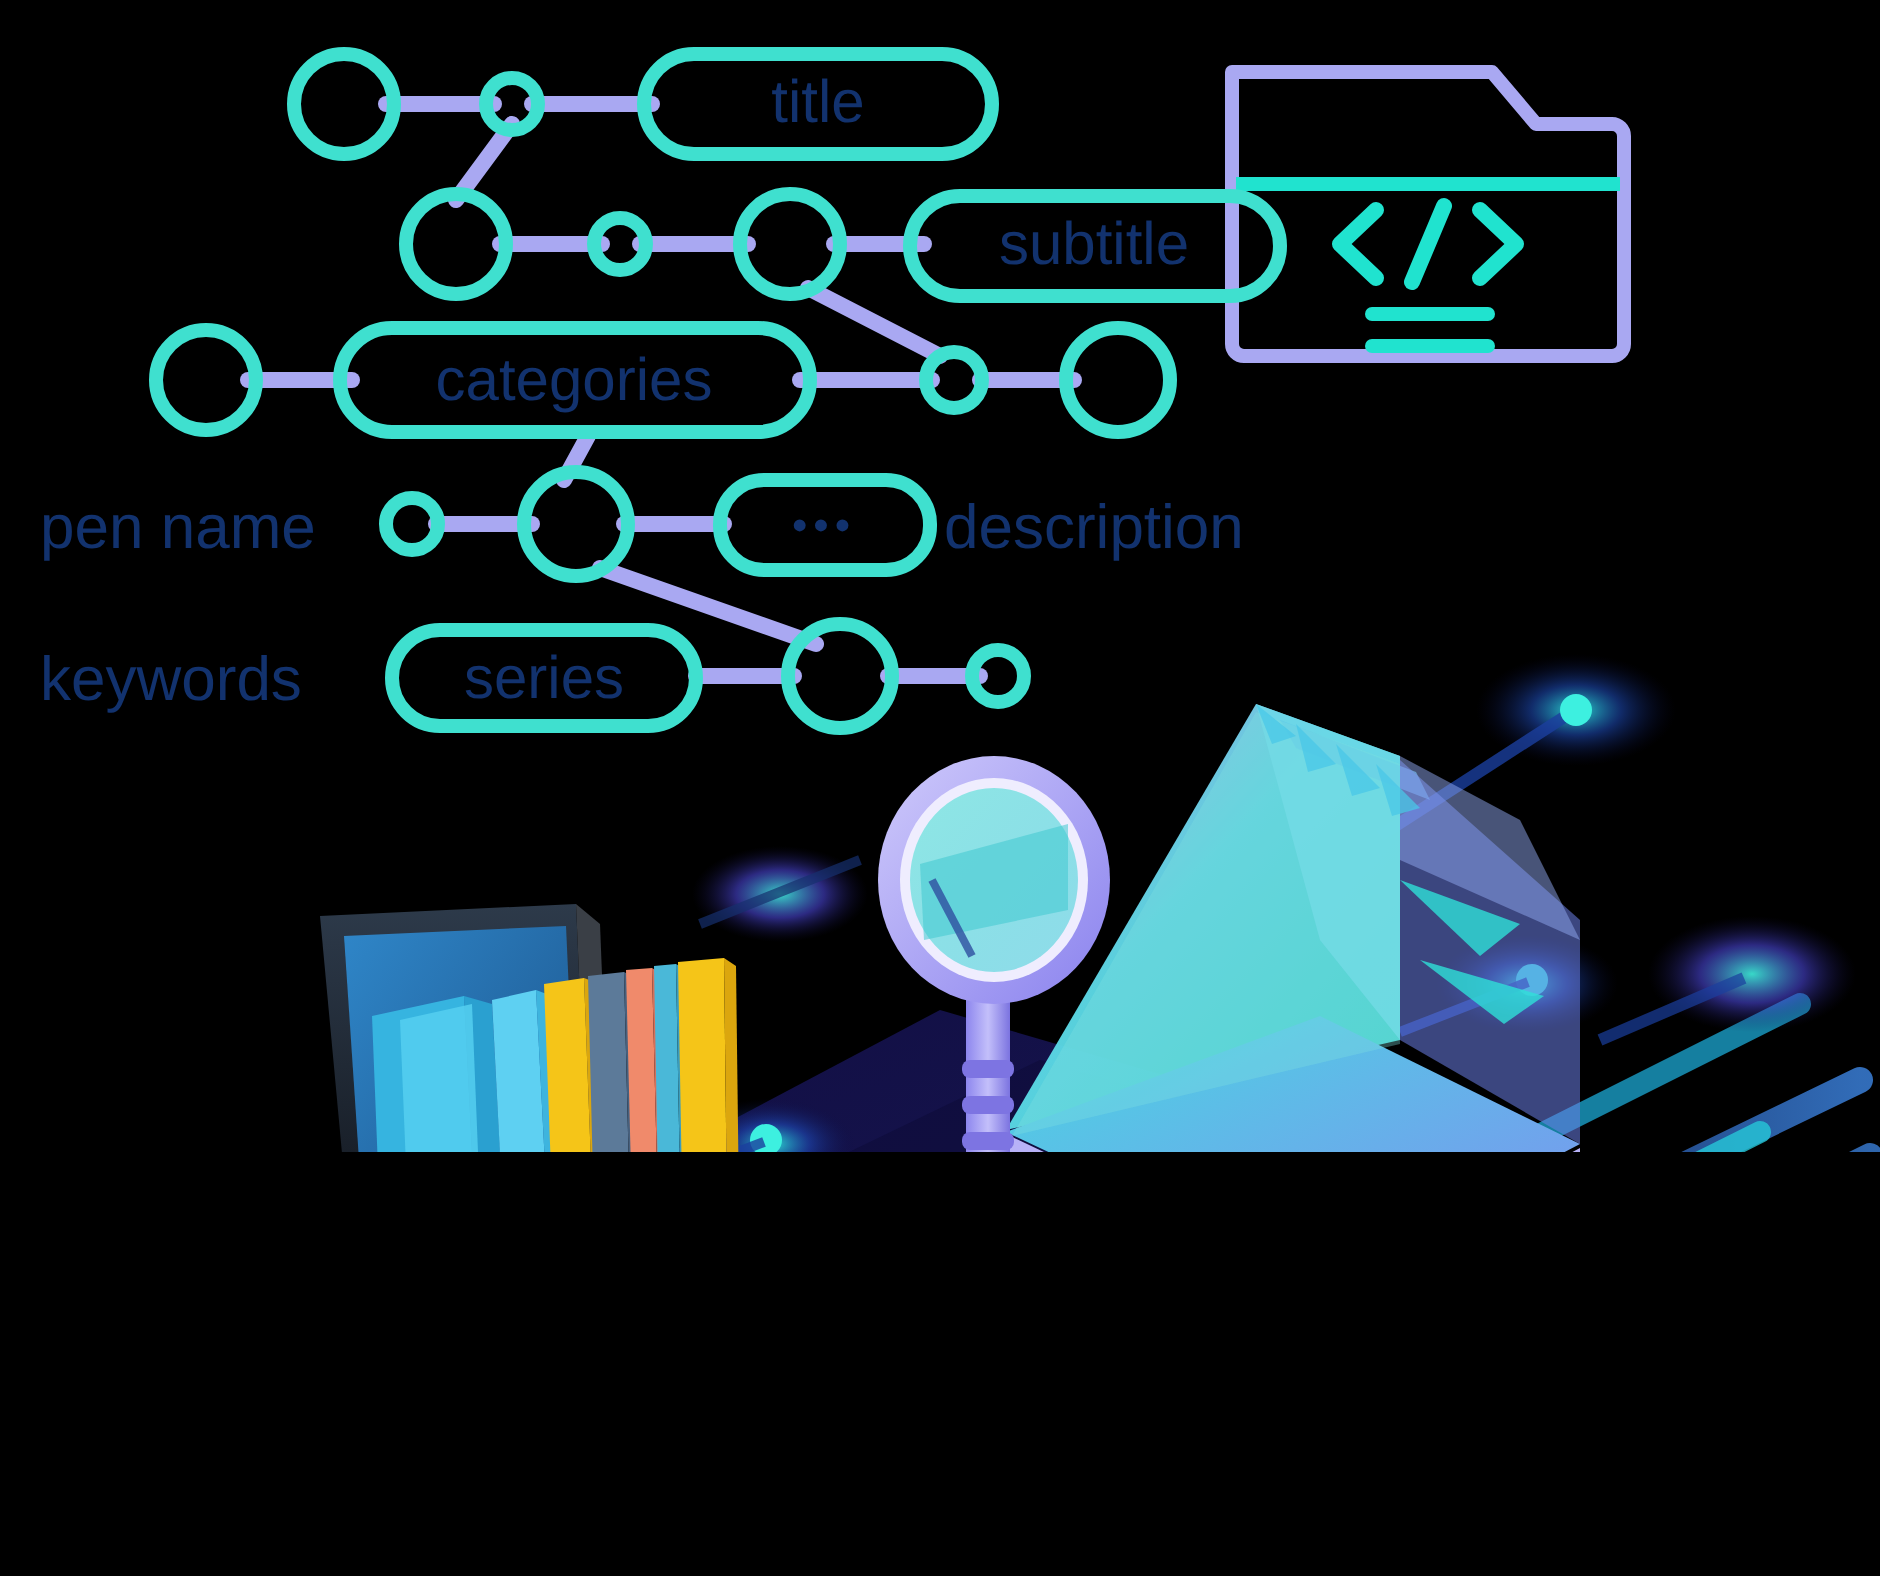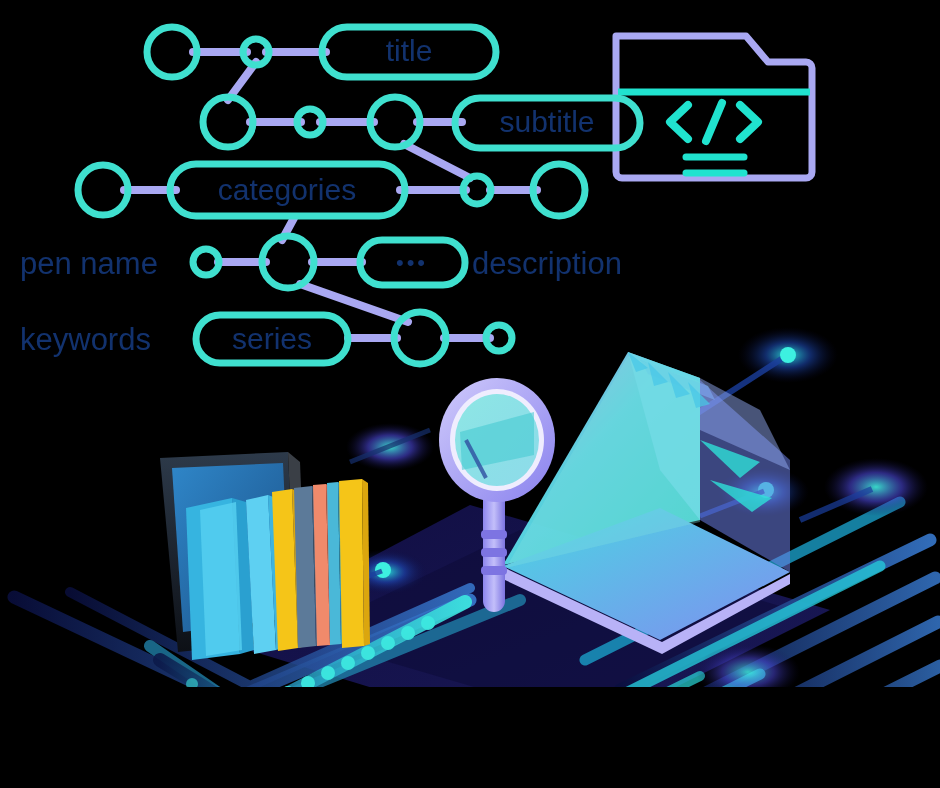--- a/index.html
+++ b/index.html
@@ -1,17 +1,17 @@
 <!DOCTYPE html>
 <html><head>
 <meta charset="utf-8">
 <style>
   html,body{margin:0;padding:0;background:#000;}
   body{width:940px;height:788px;overflow:hidden;font-family:"Liberation Sans",sans-serif;}
-  #stage{position:relative;width:940px;height:687px;background:#000;overflow:hidden;}
+  #stage{position:relative;width:940px;height:576px;background:#000;overflow:hidden;}
   #stage svg{position:absolute;left:0;top:0;}
   .lbl{font-family:"Liberation Sans",sans-serif;}
 </style>
 </head>
 <body>
 
 <div id="stage">
 
   <svg width="940" height="788" viewBox="0 0 940 788">
     <defs>

